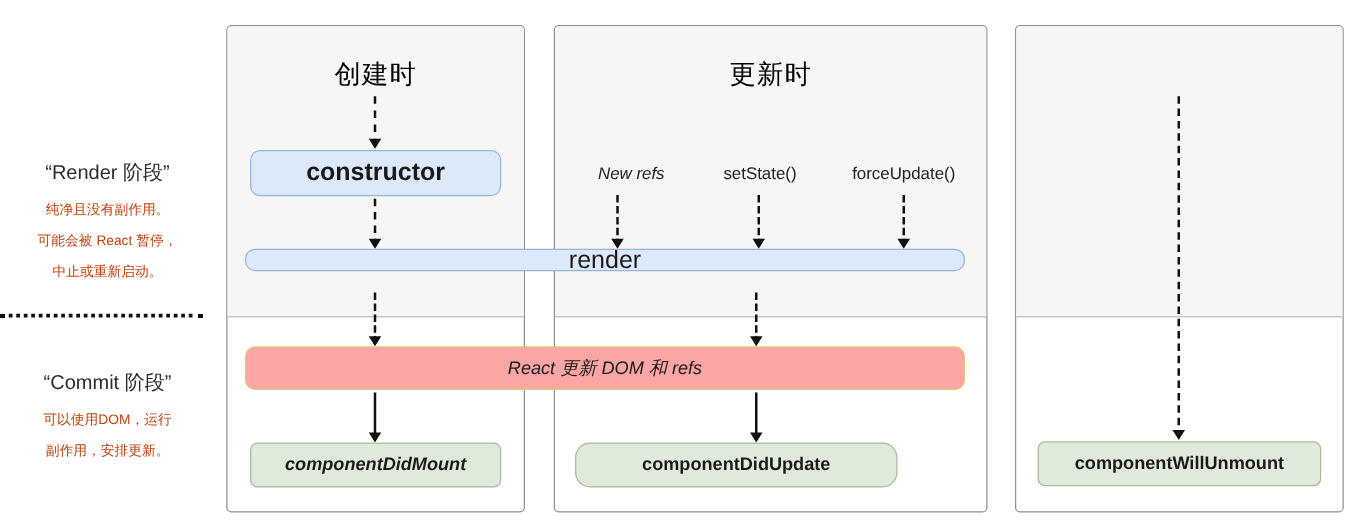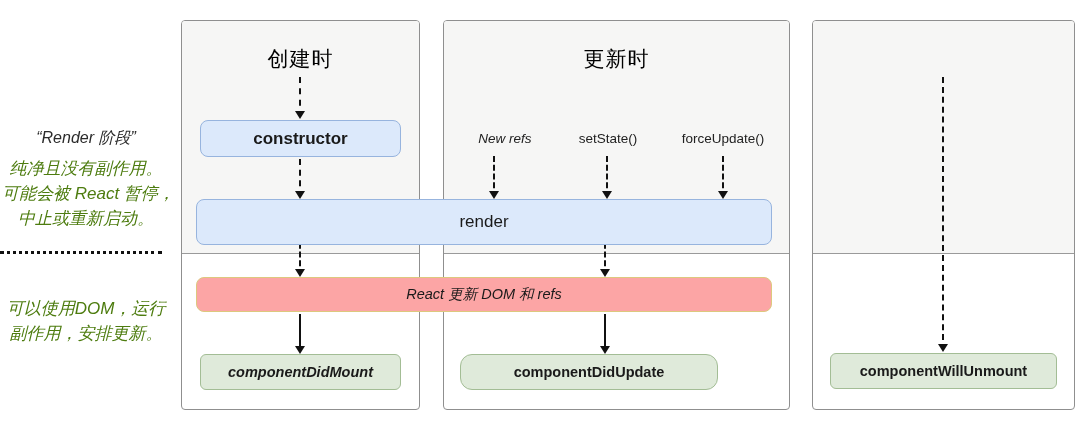--- a/index.html
+++ b/index.html
@@ -1,36 +1,36 @@
 <!DOCTYPE html>
 <html><head>
 <meta charset="utf-8">
 <style>
   html,body{margin:0;padding:0;background:#ffffff;}
   body{font-family:"Liberation Sans","DejaVu Sans",sans-serif;color:#1a1a1a;}
   .canvas{position:relative;width:1090px;height:422px;background:#ffffff;overflow:hidden;}
 
   
-  .phase-block{position:absolute;left:2px;width:168px;text-align:center;font-style:italic;}
+  .phase-block{position:absolute;left:2px;width:168px;text-align:center;}
   .phase-title{font-size:16px;color:#2b2b2b;margin-bottom:7px;}
-  .phase-line{font-size:17px;color:#4d7c0f;line-height:25px;white-space:nowrap;}
+  .phase-line{font-size:11px;color:#c2410c;line-height:25px;white-space:nowrap;}
   .dotted-divider{position:absolute;left:0;top:251px;width:162px;height:0;
     border-top:3px dotted #111;}
 
   
   .col{position:absolute;top:20px;height:390px;border:1px solid #8f8f8f;border-radius:4px;
     background:#ffffff;box-sizing:border-box;}
   .col-top{position:absolute;left:0;top:0;width:100%;height:233px;background:#f6f6f5;
     border-bottom:1px solid #9a9a9a;border-radius:3px 3px 0 0;box-sizing:border-box;}
   .col-title{position:absolute;top:24px;left:0;width:100%;text-align:center;
     font-size:21px;color:#000000;letter-spacing:1px;}
 
   
   .node{position:absolute;display:flex;align-items:center;justify-content:center;
-    box-sizing:border-box;z-index:5;font-size:17px;}
+    box-sizing:border-box;z-index:5;font-size:20px;}
   .node.blue{background:#dce9fb;border:1px solid #97b4de;border-radius:8px;}
   .node.yellow{background:#fca5a5;border:1px solid #ddc87e;border-radius:8px;font-style:italic;font-size:14.5px;}
   .node.green{background:#dfeada;border:1px solid #a3bd95;border-radius:6px;font-weight:bold;font-size:14.5px;}
   .node.bold{font-weight:bold;}
 
   
   .trigger{position:absolute;top:131px;font-size:13.5px;color:#222;text-align:center;z-index:4;}
   .trigger.italic{font-style:italic;}
 
   
@@ -48,20 +48,21 @@
   <div class="phase-block" style="top:128px;">
     <div class="phase-title">“Render 阶段”</div>
     <div class="phase-line">纯净且没有副作用。</div>
     <div class="phase-line">可能会被 React 暂停，</div>
     <div class="phase-line">中止或重新启动。</div>
   </div>
 
   <div class="dotted-divider"></div>
 
   <div class="phase-block" style="top:296px;">
+    <div class="phase-title">“Commit 阶段”</div>
     <div class="phase-line">可以使用DOM，运行</div>
     <div class="phase-line">副作用，安排更新。</div>
   </div>
 
   <div class="col" style="left:181px;width:239px;">
     <div class="col-top"></div>
     <div class="col-title">创建时</div>
   </div>
 
   <div class="col" style="left:443px;width:347px;">
@@ -84,19 +85,19 @@
 
   <div class="arrow dashed" style="left:493px;top:156px;height:41px;"></div>
   <div class="arrow dashed" style="left:606px;top:156px;height:41px;"></div>
   <div class="arrow dashed" style="left:722px;top:156px;height:41px;"></div>
   <div class="arrow dashed" style="left:604px;top:234px;height:41px;"></div>
   <div class="arrow solid" style="left:604px;top:314px;height:38px;"></div>
 
   <div class="arrow dashed" style="left:942px;top:77px;height:273px;"></div>
 
   <div class="node blue bold" style="left:200px;top:120px;width:201px;height:37px;">constructor</div>
-  <div class="node blue" style="left:196px;top:199px;width:576px;height:46px;">render</div>
+  <div class="node blue" style="left:196px;top:199px;width:576px;height:18px;">render</div>
   <div class="node yellow" style="left:196px;top:277px;width:576px;height:35px;">React 更新 DOM 和 refs</div>
   <div class="node green" style="left:200px;top:354px;width:201px;height:36px;font-style:italic;">componentDidMount</div>
   <div class="node green" style="left:460px;top:354px;width:258px;height:36px;border-radius:12px;">componentDidUpdate</div>
   <div class="node green" style="left:830px;top:353px;width:227px;height:36px;">componentWillUnmount</div>
 
 </div>
 
 </body></html>

